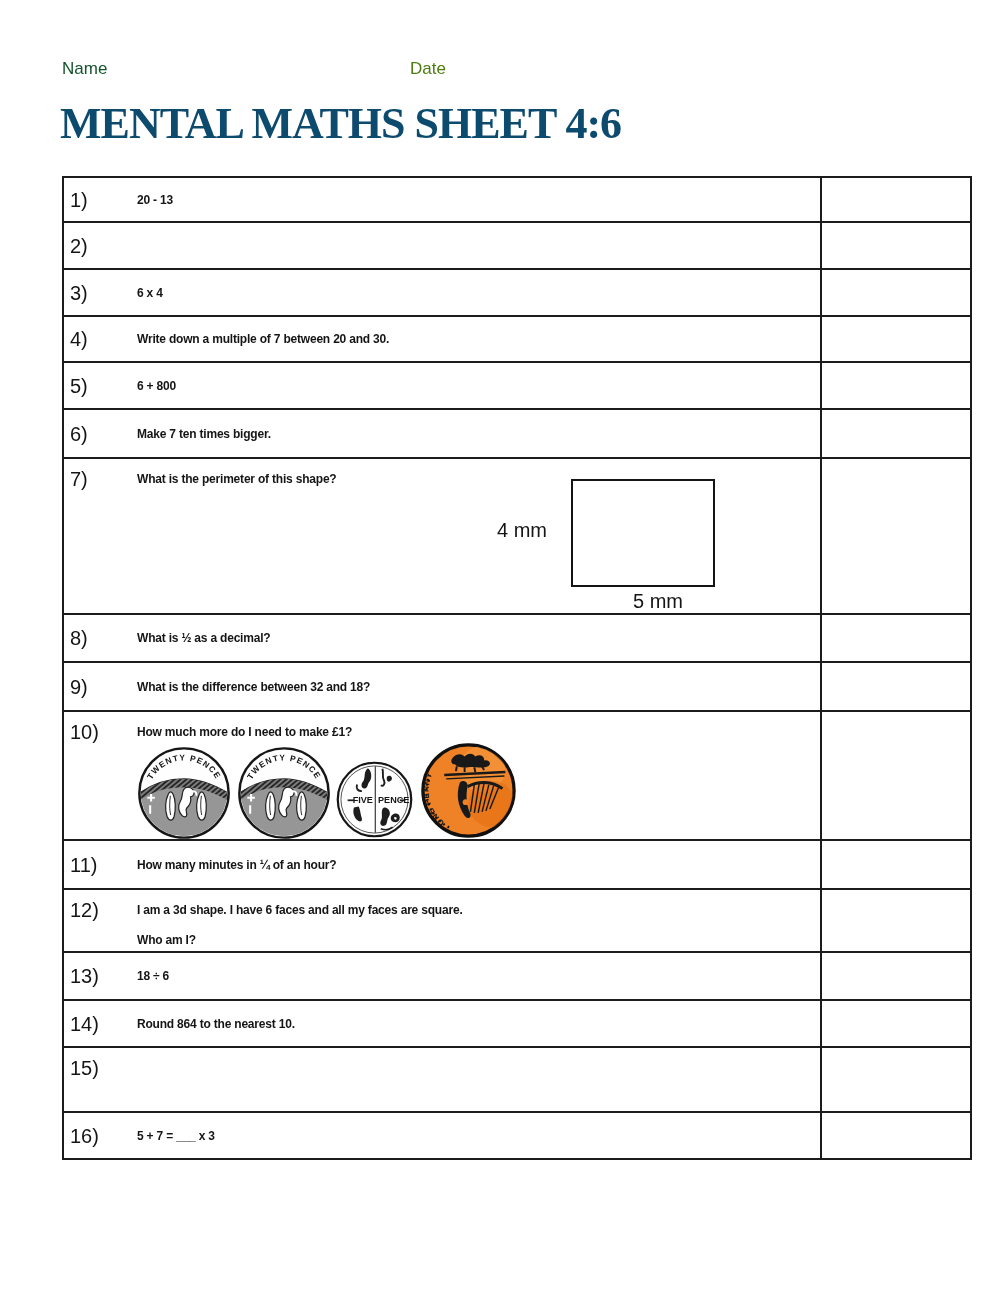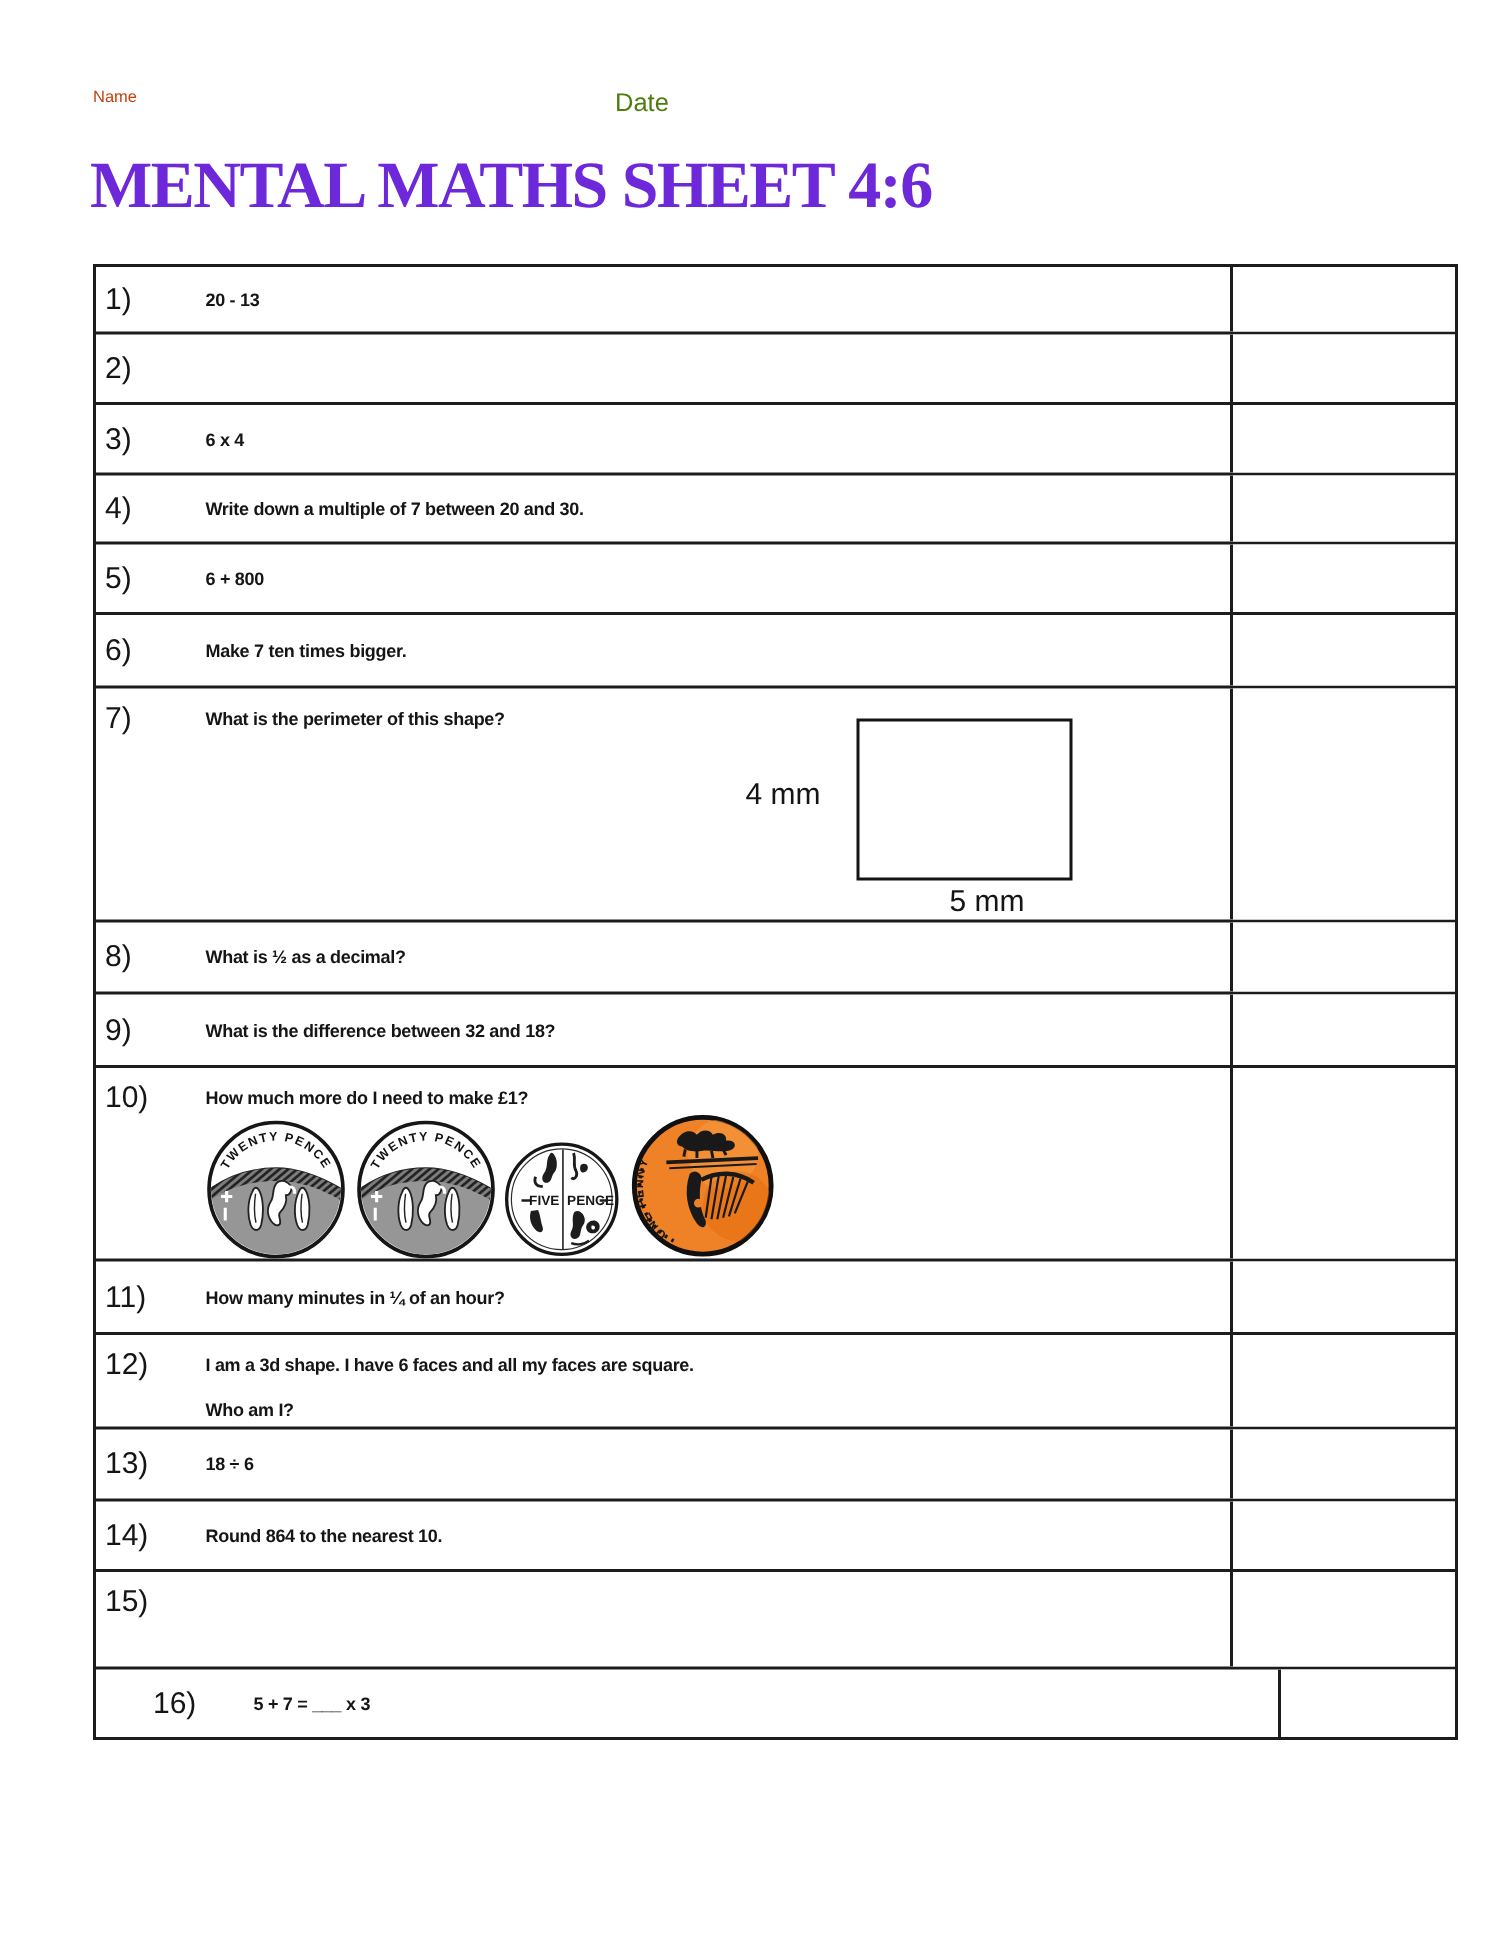--- a/index.html
+++ b/index.html
@@ -3,36 +3,36 @@
 <meta charset="utf-8">
 <style>
   html,body { margin:0; padding:0; }
   body {
     width:1000px; height:1294px; background:#ffffff;
     font-family:"Liberation Sans", sans-serif; color:#151515;
     -webkit-font-smoothing:antialiased;
   }
   .page { position:relative; width:1000px; height:1294px; overflow:hidden; background:#ffffff; }
 
-  .meta-name  { position:absolute; left:62px;  top:59px; font-size:11px; color:#c2410c; }
+  .meta-name  { position:absolute; left:62px;  top:59px; font-size:17px; color:#14532d; }
   .meta-date  { position:absolute; left:410px; top:59px; font-size:17px; color:#4d7c0f; }
 
   .title {
     position:absolute; left:60px; top:98px; margin:0;
     font-family:"Liberation Serif", serif; font-weight:600;
-    font-size:44px; letter-spacing:-1px; color:#6d28d9; white-space:nowrap;
+    font-size:44px; letter-spacing:-1px; color:#0c4a6e; white-space:nowrap;
   }
 
   .qtable {
     position:absolute; left:62px; top:176px; width:910px; height:984px;
     border:2px solid #1c1c1c; box-sizing:border-box;
     display:flex; flex-direction:column; background:#fff;
   }
   .row { display:flex; border-bottom:2px solid #1c1c1c; box-sizing:border-box; position:relative; }
-  .row:last-child { border-bottom:none;margin-left:32px; }
+  .row:last-child { border-bottom:none; }
   .qcell { width:756px; flex:0 0 756px; display:flex; align-items:center; box-sizing:border-box; padding-left:6px; position:relative; }
   .row.top .qcell { align-items:flex-start; padding-top:5px; }
   .acell { flex:1; border-left:2px solid #1c1c1c; box-sizing:border-box; background:#fff; }
   .qnum  { flex:0 0 67px; width:67px; font-size:20px; line-height:30px; }
   .qtext { font-size:12px; line-height:30px; letter-spacing:-0.2px;font-weight:bold; }
 
   .r1{height:45px} .r2{height:47px} .r3{height:47px} .r4{height:46px}
   .r5{height:47px} .r6{height:49px} .r7{height:156px} .r8{height:48px}
   .r9{height:49px} .r10{height:129px} .r11{height:49px} .r12{height:63px}
   .r13{height:48px} .r14{height:47px} .r15{height:65px} .r16{height:45px}

